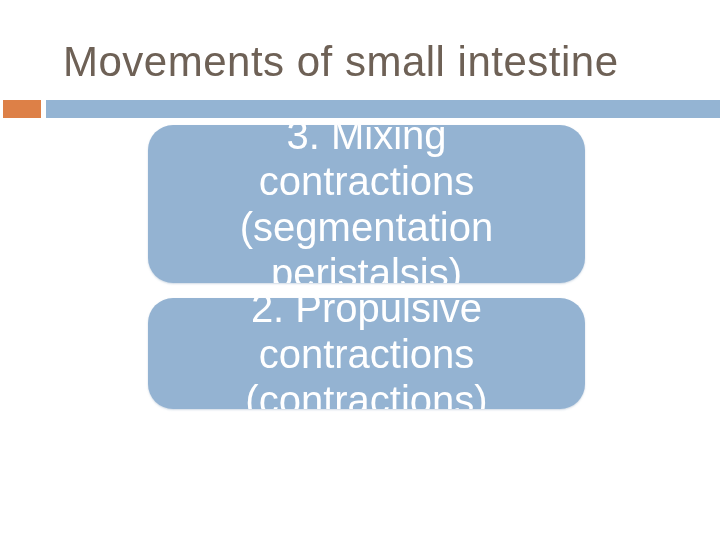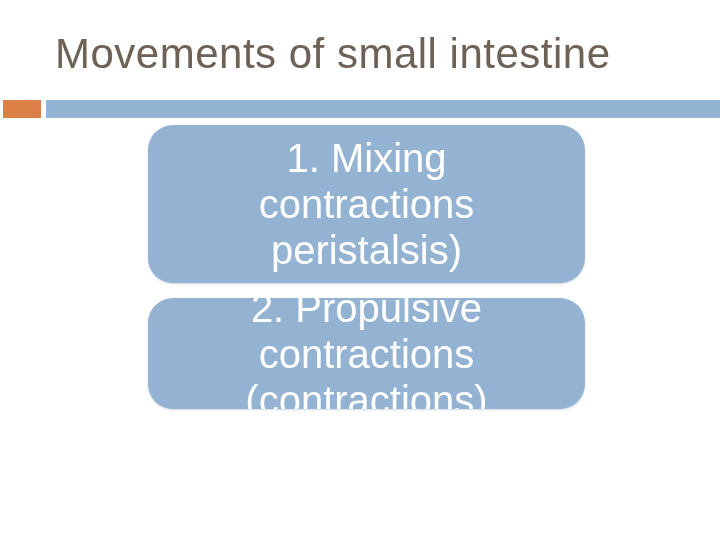--- a/index.html
+++ b/index.html
@@ -12,21 +12,21 @@
     position: relative;
     overflow: hidden;
     background: var(--background, #ffffff);
     font-family: "Liberation Sans", sans-serif;
   }
 
   .slide-title {
     position: absolute;
     left: 55px;
     top: 33px;
-    margin: 0;
+    margin: 8px;
     font-size: 42px;
     line-height: 1.0;
     font-weight: 400;
     letter-spacing: 0.5px;
     color: var(--title-text, #6e6156);
     white-space: nowrap;
   }
 
   .title-rule-orange {
     position: absolute;
@@ -82,22 +82,23 @@
 <div style="width:720px;height:540px;">
 
   <h1 class="slide-title">Movements of small intestine</h1>
 
   <div class="title-rule-orange"></div>
 
   <div class="title-rule-blue"></div>
 
   <div class="content-box box-mixing">
     <div class="box-text">
-      <div>1. Mixing</div>
+      <div>3. Mixing</div>
       <div>contractions</div>
+      <div>(segmentation</div>
       <div>peristalsis)</div>
     </div>
   </div>
 
   <div class="content-box box-propulsive">
     <div class="box-text">
       <div>2. Propulsive</div>
       <div>contractions</div>
       <div>(contractions)</div>
     </div>

